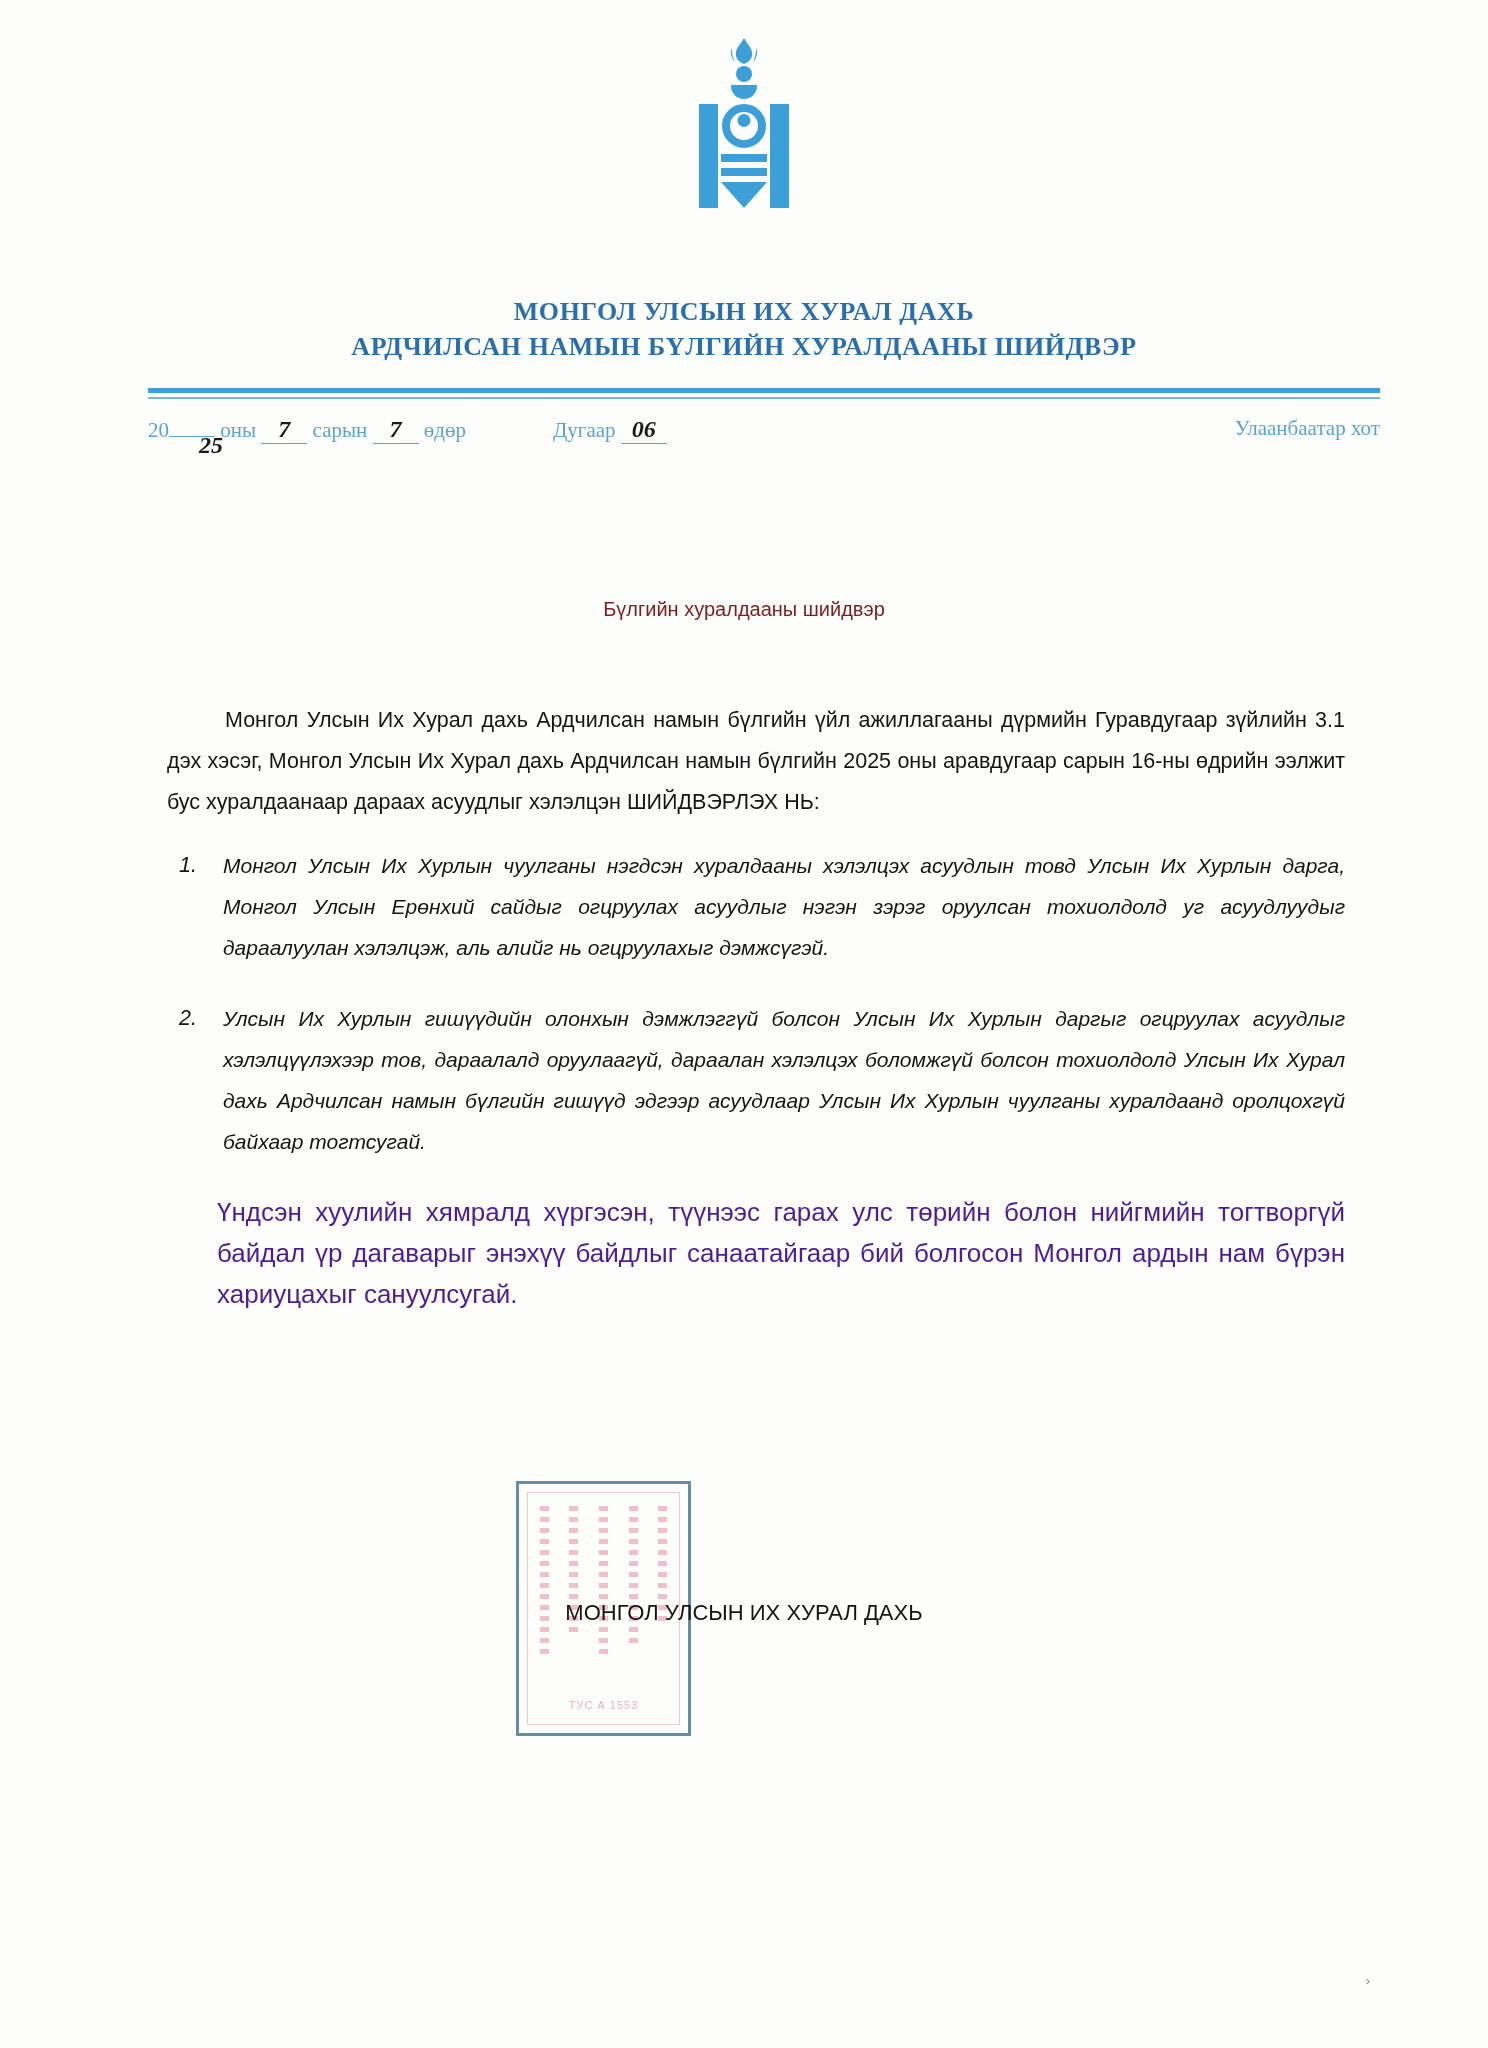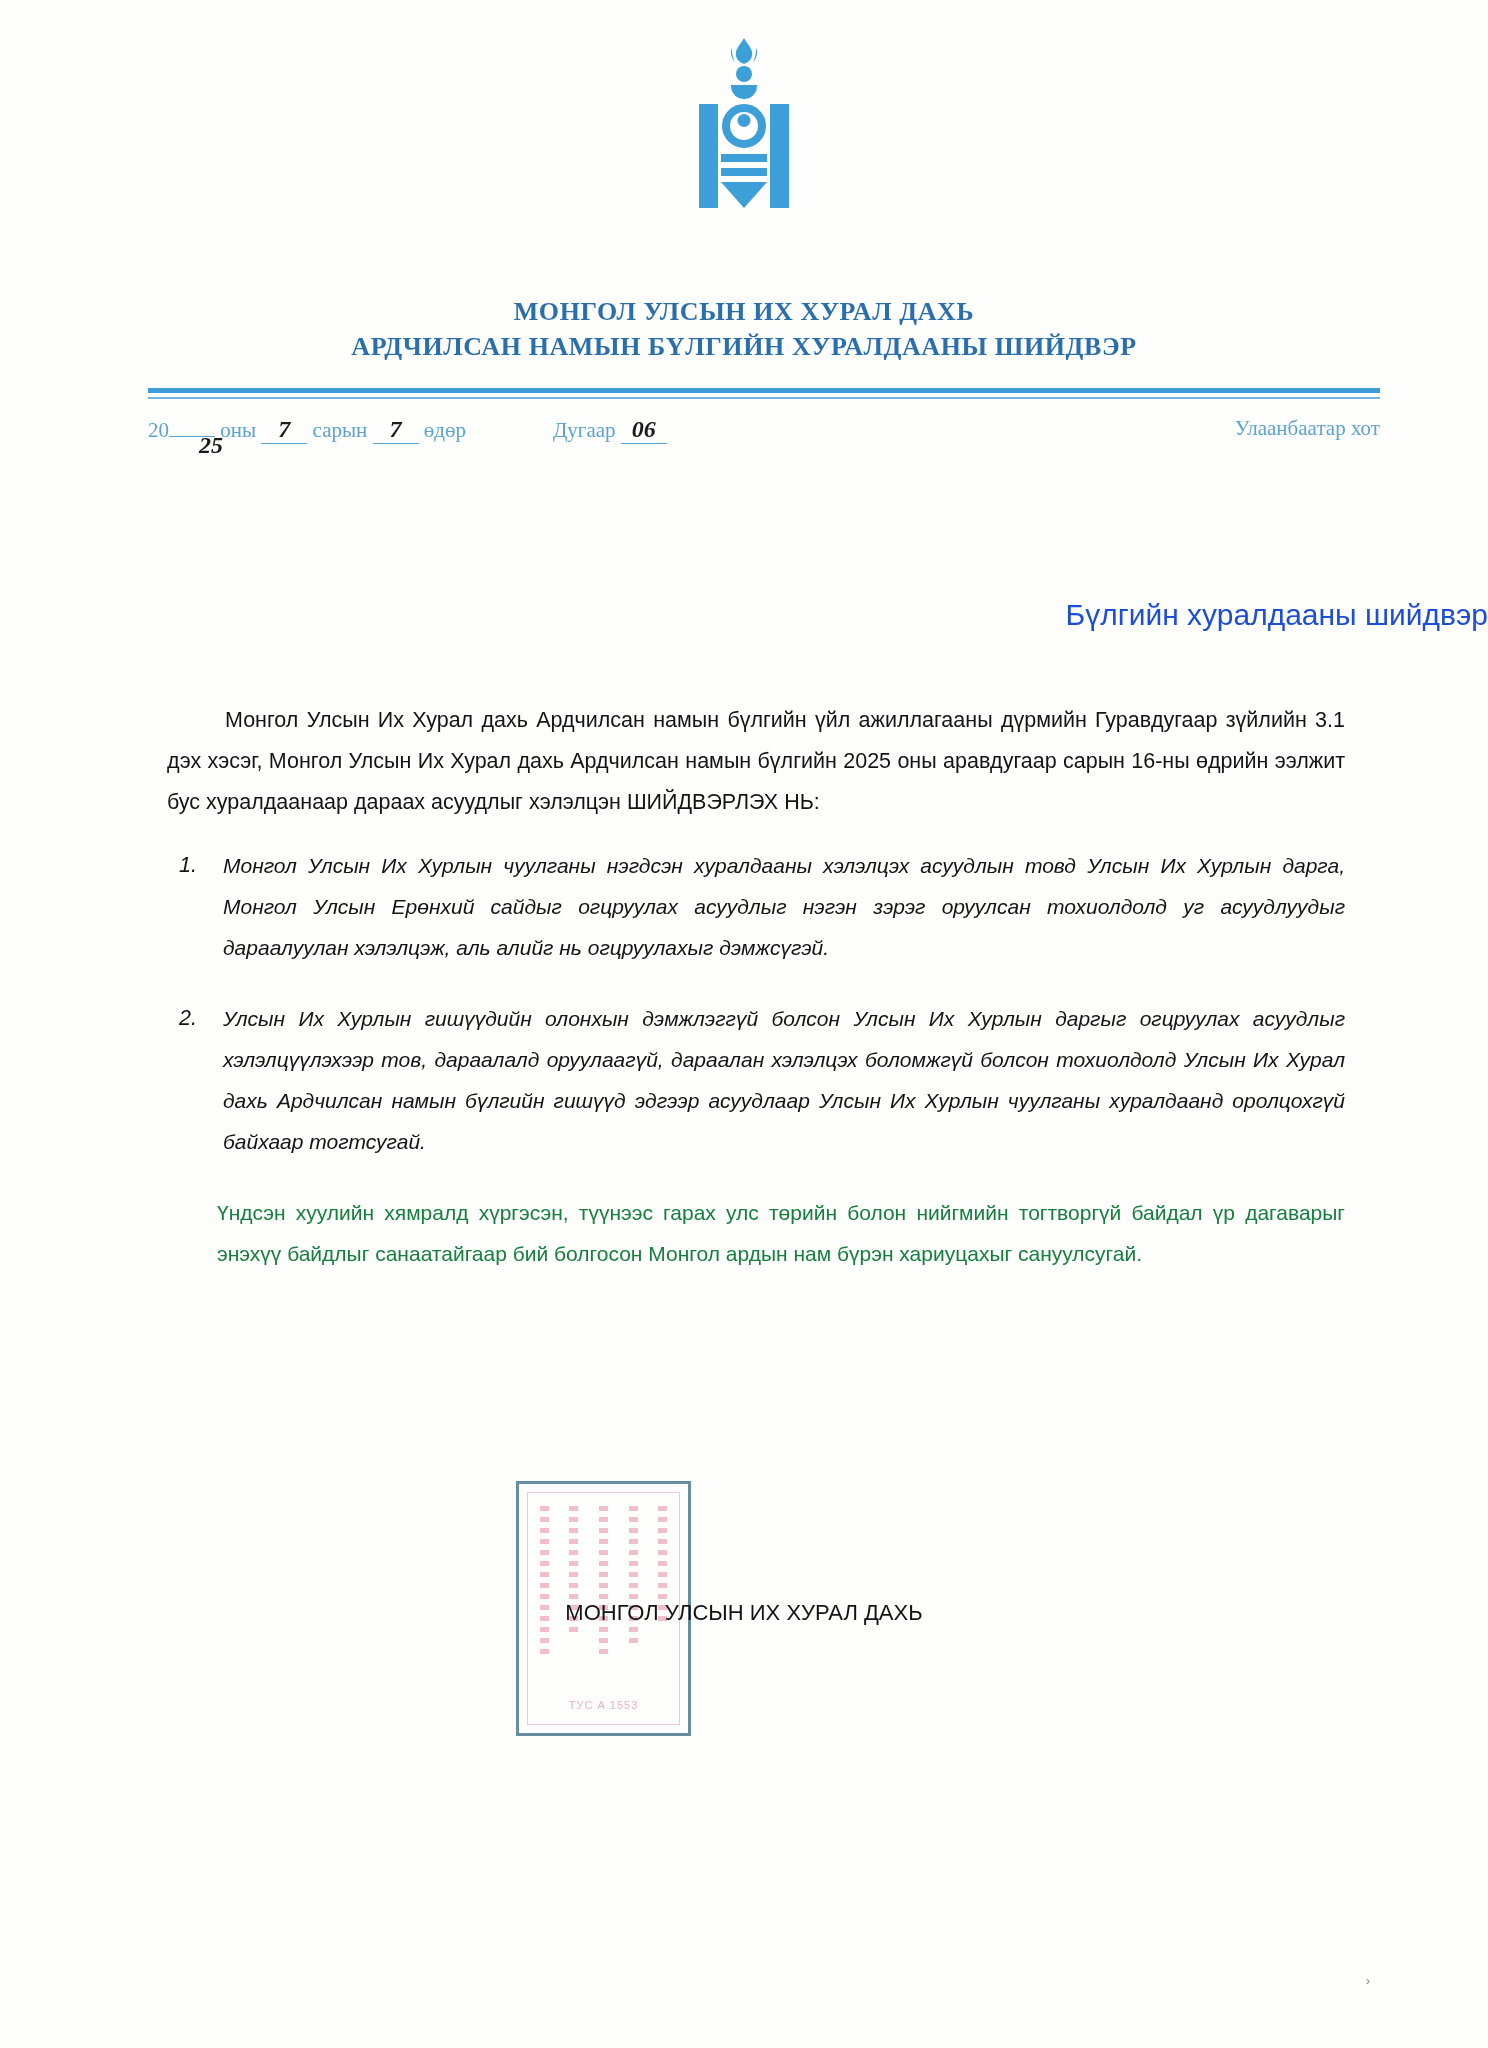--- a/index.html
+++ b/index.html
@@ -204,23 +204,23 @@
     top: -4px;
     font-style: italic;
   }
 
   
   .subtitle {
     position: absolute;
     top: 598px;
     left: 0;
     width: 100%;
-    text-align: right;
-    font-size: 30px;
-    color: #1d4ed8;
+    text-align: center;
+    font-size: 20px;
+    color: #7f1d1d;
   }
   .body-block {
     position: absolute;
     top: 700px;
     left: 155px;
     width: 1190px;
   }
   .para {
     font-size: 21.5px;
     line-height: 41px;
@@ -249,25 +249,25 @@
     font-style: italic;
   }
   ol.decisions > li::before {
     content: counter(dec) ".";
     position: absolute;
     left: -38px;
     top: 0;
     font-size: 21.5px;
   }
   .closing {
-    font-size: 21px;
+    font-size: 26px;
     line-height: 41px;
     text-align: justify;
     text-justify: inter-word;
-    color: #15803d;
+    color: #4c1d95;
     margin: 12px 0 0 62px;
     width: 1128px;
   }
 
   
   .stamp {
     position: absolute;
     left: 516px;
     top: 1481px;
     width: 175px;

